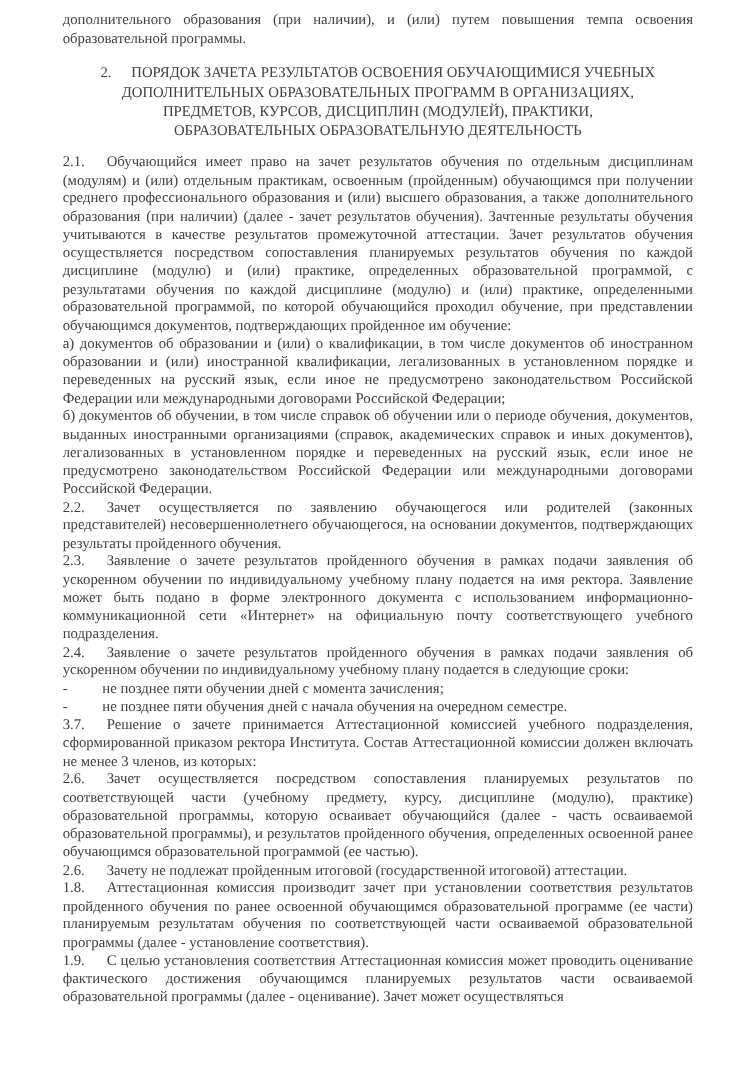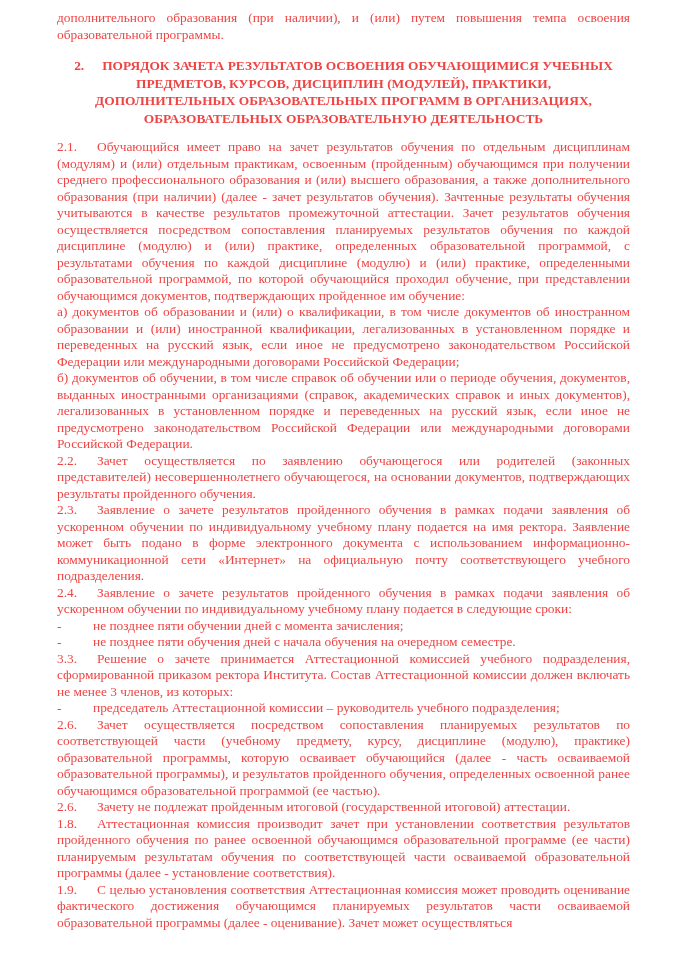--- a/index.html
+++ b/index.html
@@ -8,21 +8,21 @@
     background: #ffffff;
   }
   .page {
     position: relative;
     box-sizing: border-box;
     width: 686px;
     height: 970px;
     margin: 0;
     padding: 10px 56px 0 57px;
     background: #ffffff;
-    color: #ef4444;
+    color: #404040;
     font-family: "Liberation Serif", "DejaVu Serif", serif;
     font-size: 13.4px;
     line-height: 16.5px;
     text-align: justify;
     overflow: hidden;
   }
   .para {
     margin: 0;
     padding: 0;
   }
@@ -30,62 +30,61 @@
     display: inline-block;
     width: 40px;
   }
   .dash {
     display: inline-block;
     width: 36px;
   }
   .heading {
     margin: 14px 0 12px 0;
     text-align: center;
-    font-weight: bold;
+    font-weight: normal;
     line-height: 17.5px;
   }
   .h-num {
     display: inline-block;
     margin-right: 18px;
   }
 </style>
 </head>
 <body>
 
 <div class="page">
 
   <p class="para"><span class="txt">дополнительного образования (при наличии), и (или) путем повышения темпа освоения образовательной программы.</span></p>
 
 
   <div class="heading">
     <div class="h-line"><span class="h-num">2.</span><span>ПОРЯДОК ЗАЧЕТА РЕЗУЛЬТАТОВ ОСВОЕНИЯ ОБУЧАЮЩИМИСЯ УЧЕБНЫХ</span></div>
+    <div class="h-line">ДОПОЛНИТЕЛЬНЫХ ОБРАЗОВАТЕЛЬНЫХ ПРОГРАММ В ОРГАНИЗАЦИЯХ,</div>
     <div class="h-line">ПРЕДМЕТОВ, КУРСОВ, ДИСЦИПЛИН (МОДУЛЕЙ), ПРАКТИКИ,</div>
-    <div class="h-line">ДОПОЛНИТЕЛЬНЫХ ОБРАЗОВАТЕЛЬНЫХ ПРОГРАММ В ОРГАНИЗАЦИЯХ,</div>
     <div class="h-line">ОБРАЗОВАТЕЛЬНЫХ ОБРАЗОВАТЕЛЬНУЮ ДЕЯТЕЛЬНОСТЬ</div>
   </div>
 
   <p class="para"><span class="num">2.1.</span><span class="txt">Обучающийся имеет право на зачет результатов обучения по отдельным дисциплинам (модулям) и (или) отдельным практикам, освоенным (пройденным) обучающимся при получении среднего профессионального образования и (или) высшего образования, а также дополнительного образования (при наличии) (далее - зачет результатов обучения). Зачтенные результаты обучения учитываются в качестве результатов промежуточной аттестации. Зачет результатов обучения осуществляется посредством сопоставления планируемых результатов обучения по каждой дисциплине (модулю) и (или) практике, определенных образовательной программой, с результатами обучения по каждой дисциплине (модулю) и (или) практике, определенными образовательной программой, по которой обучающийся проходил обучение, при представлении обучающимся документов, подтверждающих пройденное им обучение:</span></p>
 
   <p class="para"><span class="txt">а) документов об образовании и (или) о квалификации, в том числе документов об иностранном образовании и (или) иностранной квалификации, легализованных в установленном порядке и переведенных на русский язык, если иное не предусмотрено законодательством Российской Федерации или международными договорами Российской Федерации;</span></p>
 
   <p class="para"><span class="txt">б) документов об обучении, в том числе справок об обучении или о периоде обучения, документов, выданных иностранными организациями (справок, академических справок и иных документов), легализованных в установленном порядке и переведенных на русский язык, если иное не предусмотрено законодательством Российской Федерации или международными договорами Российской Федерации.</span></p>
 
   <p class="para"><span class="num">2.2.</span><span class="txt">Зачет осуществляется по заявлению обучающегося или родителей (законных представителей) несовершеннолетнего обучающегося, на основании документов, подтверждающих результаты пройденного обучения.</span></p>
 
   <p class="para"><span class="num">2.3.</span><span class="txt">Заявление о зачете результатов пройденного обучения в рамках подачи заявления об ускоренном обучении по индивидуальному учебному плану подается на имя ректора. Заявление может быть подано в форме электронного документа с использованием информационно-коммуникационной сети «Интернет» на официальную почту соответствующего учебного подразделения.</span></p>
 
   <p class="para"><span class="num">2.4.</span><span class="txt">Заявление о зачете результатов пройденного обучения в рамках подачи заявления об ускоренном обучении по индивидуальному учебному плану подается в следующие сроки:</span></p>
 
   <p class="para"><span class="dash">-</span><span class="txt">не позднее пяти обучении дней с момента зачисления;</span></p>
 
   <p class="para"><span class="dash">-</span><span class="txt">не позднее пяти обучения дней с начала обучения на очередном семестре.</span></p>
 
-  <p class="para"><span class="num">3.3.</span><span class="txt">Решение о зачете принимается Аттестационной комиссией учебного подразделения, сформированной приказом ректора Института. Состав Аттестационной комиссии должен включать не менее 3 членов, из которых:</span></p>
+  <p class="para"><span class="num">3.7.</span><span class="txt">Решение о зачете принимается Аттестационной комиссией учебного подразделения, сформированной приказом ректора Института. Состав Аттестационной комиссии должен включать не менее 3 членов, из которых:</span></p>
 
-  <p class="para"><span class="dash">-</span><span class="txt">председатель Аттестационной комиссии – руководитель учебного подразделения;</span></p>
 
 
   <p class="para"><span class="num">2.6.</span><span class="txt">Зачет осуществляется посредством сопоставления планируемых результатов по соответствующей части (учебному предмету, курсу, дисциплине (модулю), практике) образовательной программы, которую осваивает обучающийся (далее - часть осваиваемой образовательной программы), и результатов пройденного обучения, определенных освоенной ранее обучающимся образовательной программой (ее частью).</span></p>
 
   <p class="para"><span class="num">2.6.</span><span class="txt">Зачету не подлежат пройденным итоговой (государственной итоговой)  аттестации.</span></p>
 
   <p class="para"><span class="num">1.8.</span><span class="txt">Аттестационная комиссия производит зачет при установлении соответствия результатов пройденного обучения по ранее освоенной обучающимся образовательной программе (ее части) планируемым результатам обучения по соответствующей части осваиваемой образовательной программы (далее - установление соответствия).</span></p>
 
   <p class="para"><span class="num">1.9.</span><span class="txt">С целью установления соответствия Аттестационная комиссия может проводить оценивание фактического достижения обучающимся планируемых результатов части осваиваемой образовательной программы (далее - оценивание). Зачет может осуществляться</span></p>
 

